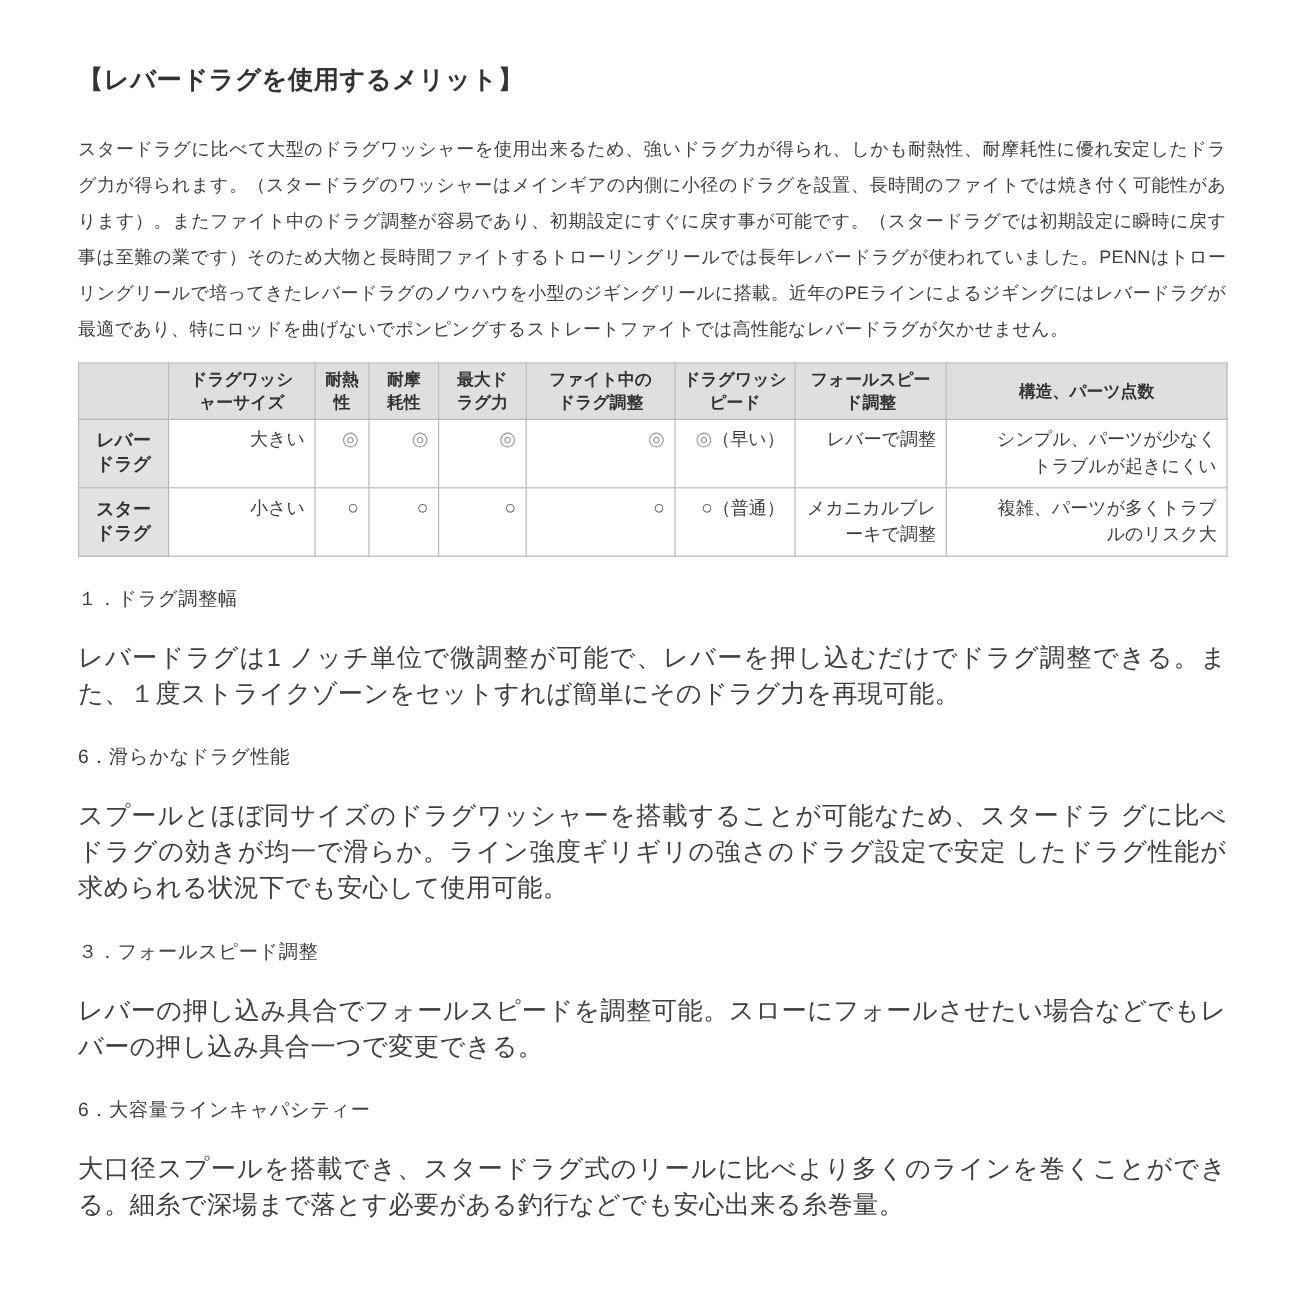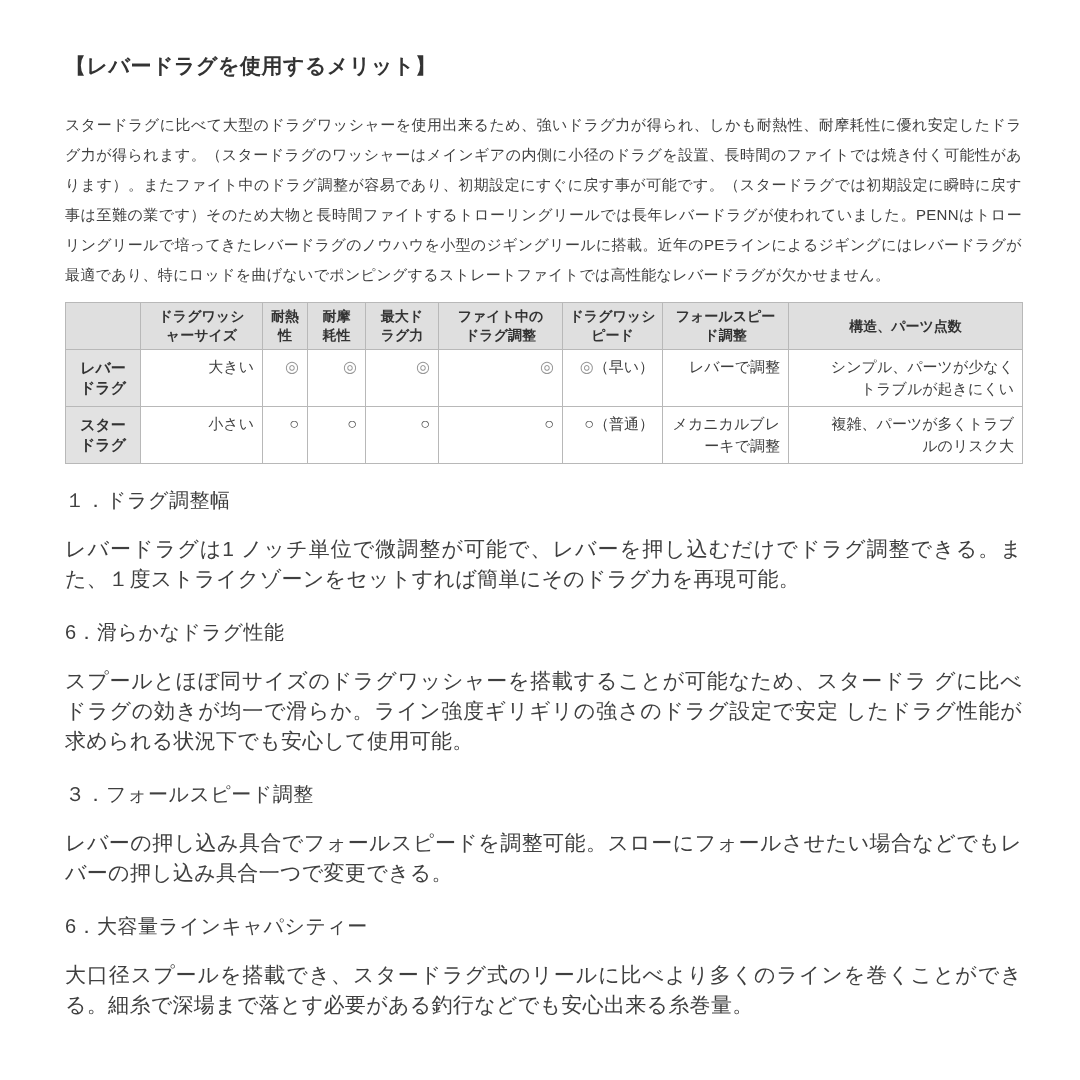--- a/index.html
+++ b/index.html
@@ -70,21 +70,21 @@
     color: #3f3f3f;
     text-align: right;
   }
   tr.row-lever { height: 49px; }
   tr.row-star  { height: 56px; padding-left: 29px; }
   .sym { display: inline; }
   .sym-lever { color: #979797; font-size: 16px; }
   .sym-star  { color: #4d4d4d; font-size: 16px; }
   .section-heading {
     margin: 0 0 22px 0;
-    font-size: 20px;
+    font-size: 16px;
     font-weight: 400;
     line-height: 24px;
     letter-spacing: 0.5px;
   }
   .section-body {
     margin: 0 0 26px 0;
     font-size: 21px;
     line-height: 30px;
     text-align: justify;
     letter-spacing: 0.3px;

